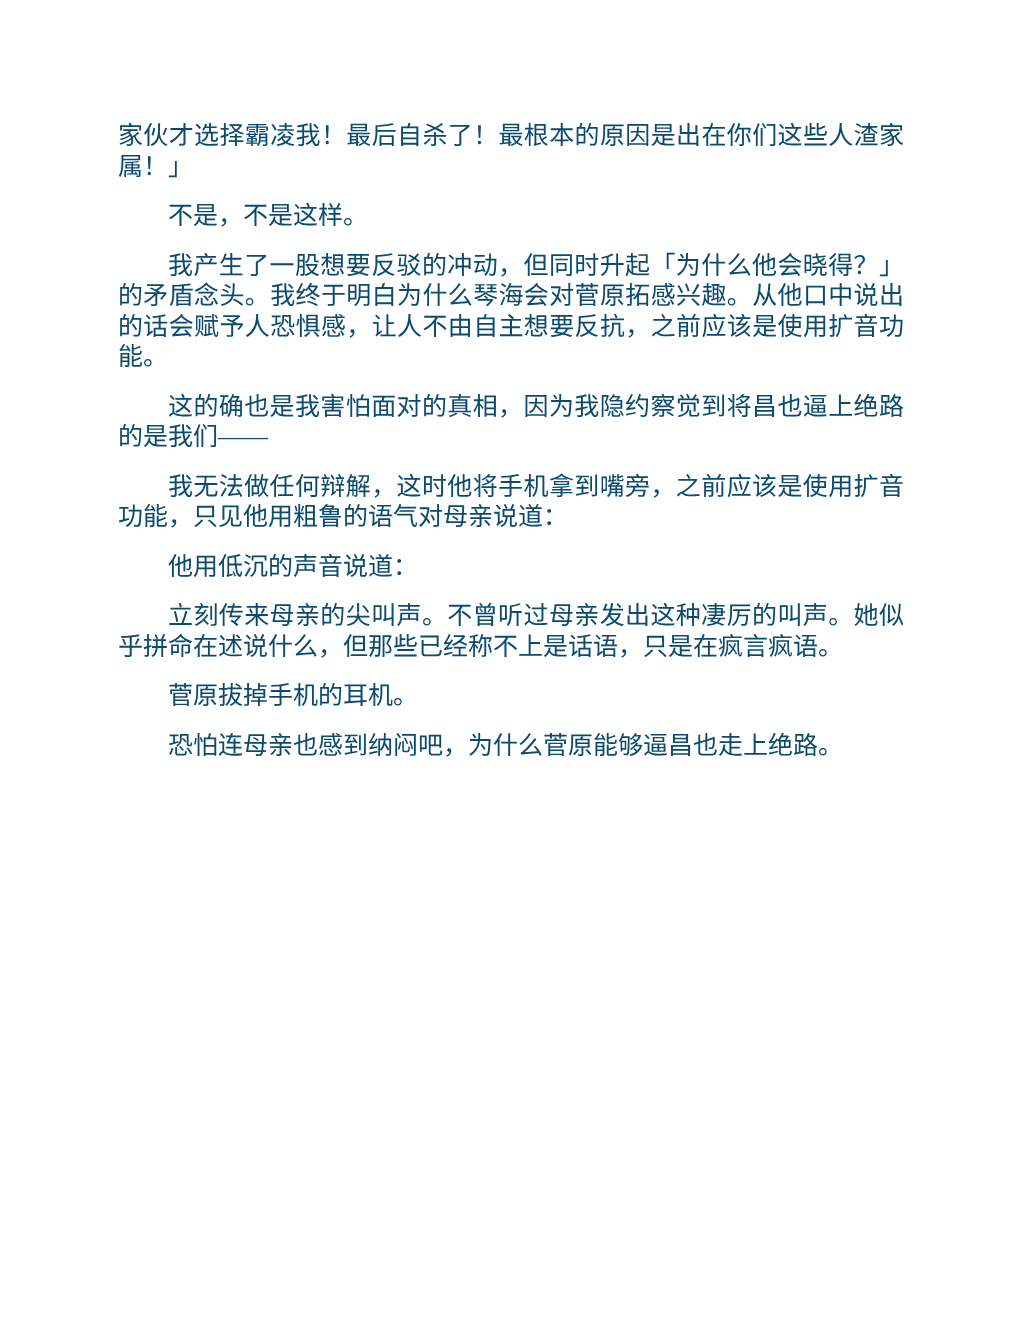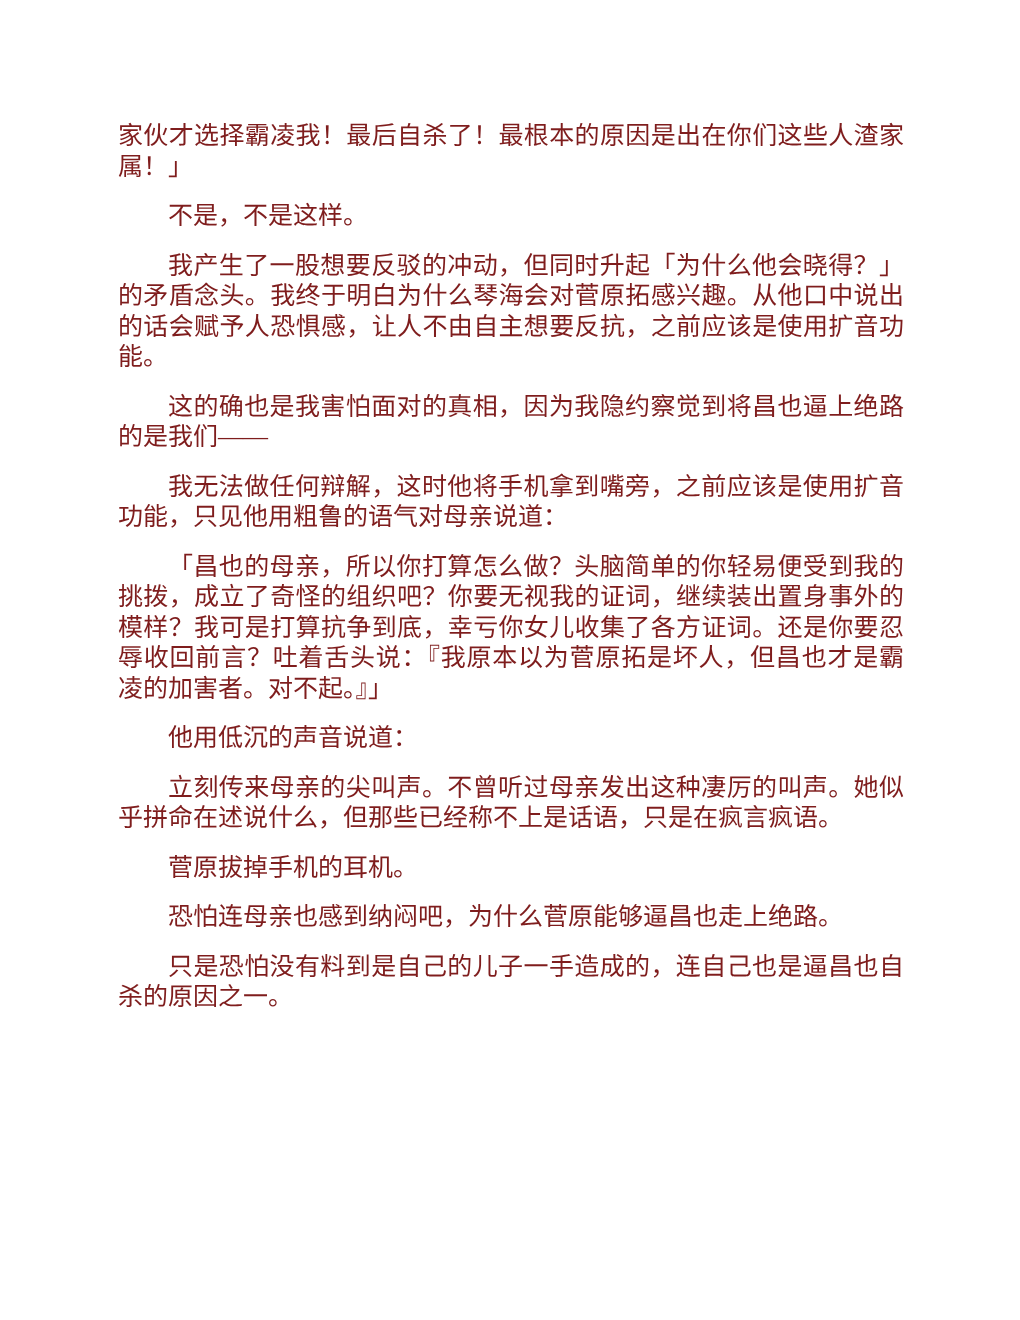--- a/index.html
+++ b/index.html
@@ -37,26 +37,24 @@
     text-indent: 2em;
   }
   .text-block p.no-indent {
     text-indent: 0;
   }
 </style>
 </head>
 <body style="background: rgb(255, 255, 255);">
 
 <div class="page">
-  <div class="text-block" id="text-block" style="color: #7f1d1d;">
+  <div class="text-block" id="text-block" style="color: #0c4a6e;">
       <p class="no-indent">家伙才选择霸凌我！最后自杀了！最根本的原因是出在你们这些人渣家属！」</p>
       <p>不是，不是这样。</p>
       <p>我产生了一股想要反驳的冲动，但同时升起「为什么他会晓得？」的矛盾念头。我终于明白为什么琴海会对菅原拓感兴趣。从他口中说出的话会赋予人恐惧感，让人不由自主想要反抗，之前应该是使用扩音功能。</p>
       <p>这的确也是我害怕面对的真相，因为我隐约察觉到将昌也逼上绝路的是我们——</p>
       <p>我无法做任何辩解，这时他将手机拿到嘴旁，之前应该是使用扩音功能，只见他用粗鲁的语气对母亲说道：</p>
-      <p>「昌也的母亲，所以你打算怎么做？头脑简单的你轻易便受到我的挑拨，成立了奇怪的组织吧？你要无视我的证词，继续装出置身事外的模样？我可是打算抗争到底，幸亏你女儿收集了各方证词。还是你要忍辱收回前言？吐着舌头说：『我原本以为菅原拓是坏人，但昌也才是霸凌的加害者。对不起。』」</p>
       <p>他用低沉的声音说道：</p>
       <p>立刻传来母亲的尖叫声。不曾听过母亲发出这种凄厉的叫声。她似乎拼命在述说什么，但那些已经称不上是话语，只是在疯言疯语。</p>
       <p>菅原拔掉手机的耳机。</p>
       <p>恐怕连母亲也感到纳闷吧，为什么菅原能够逼昌也走上绝路。</p>
-      <p>只是恐怕没有料到是自己的儿子一手造成的，连自己也是逼昌也自杀的原因之一。</p>
     </div>
 </div>
 
 </body></html>

